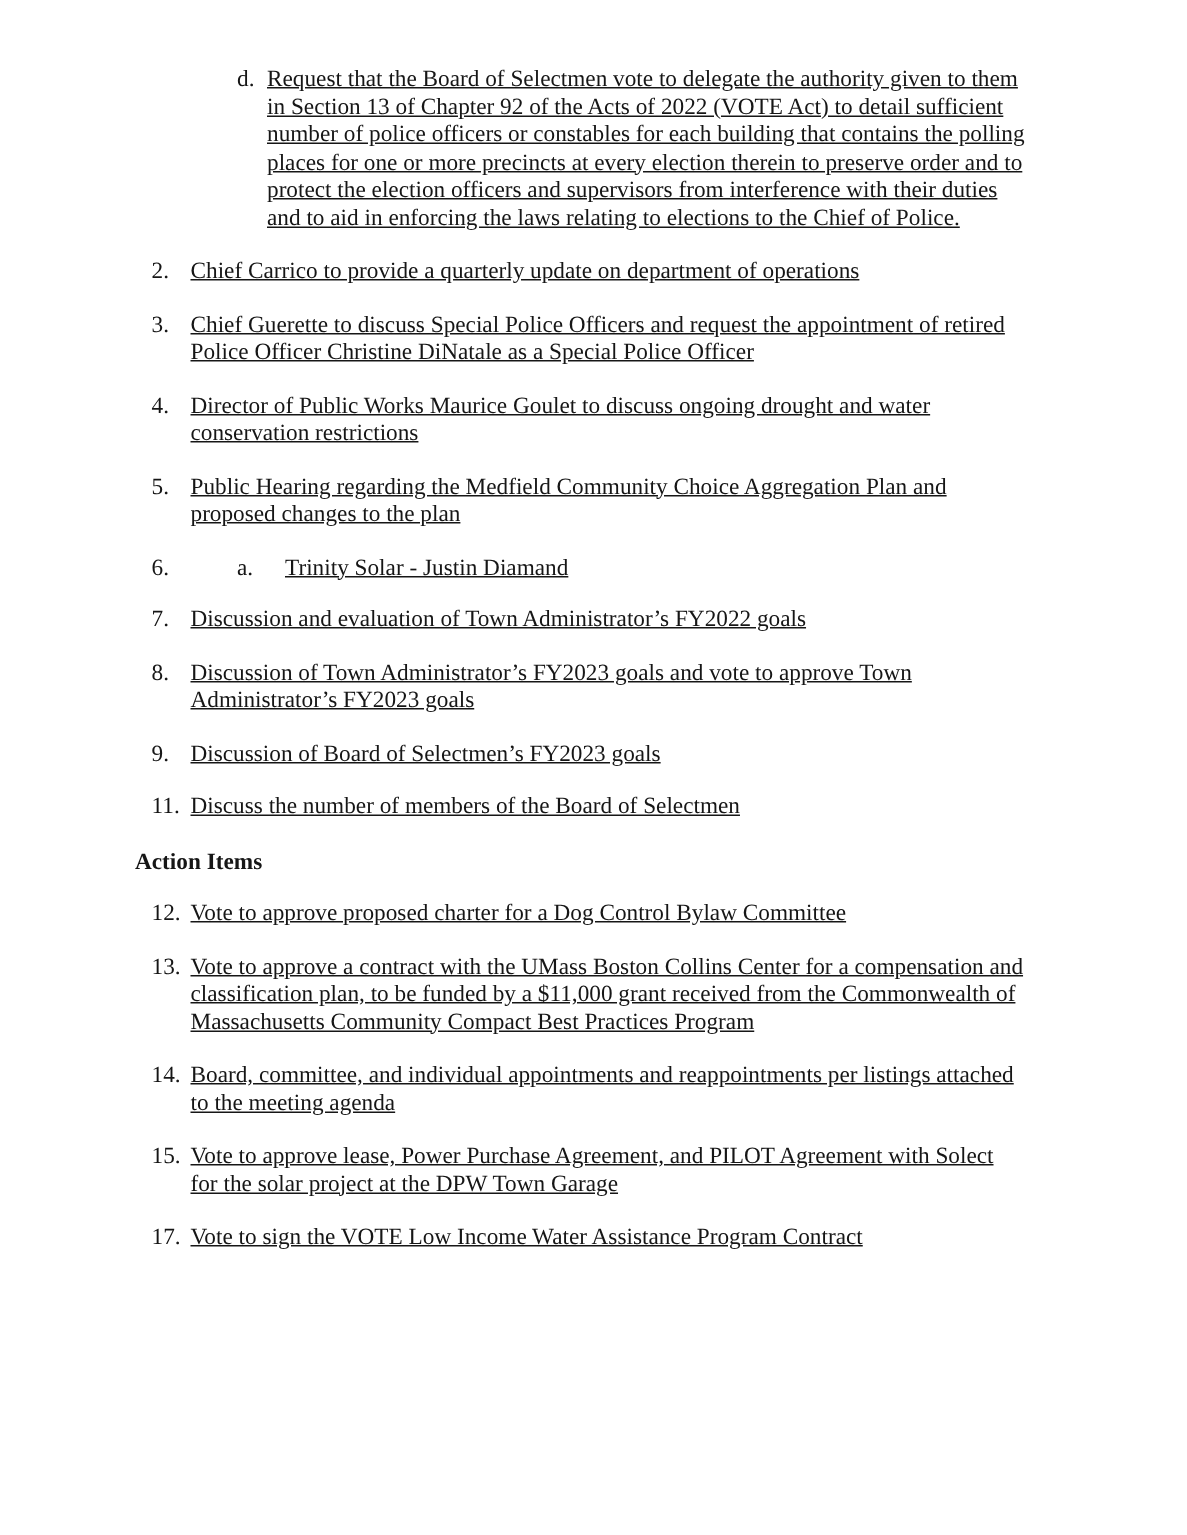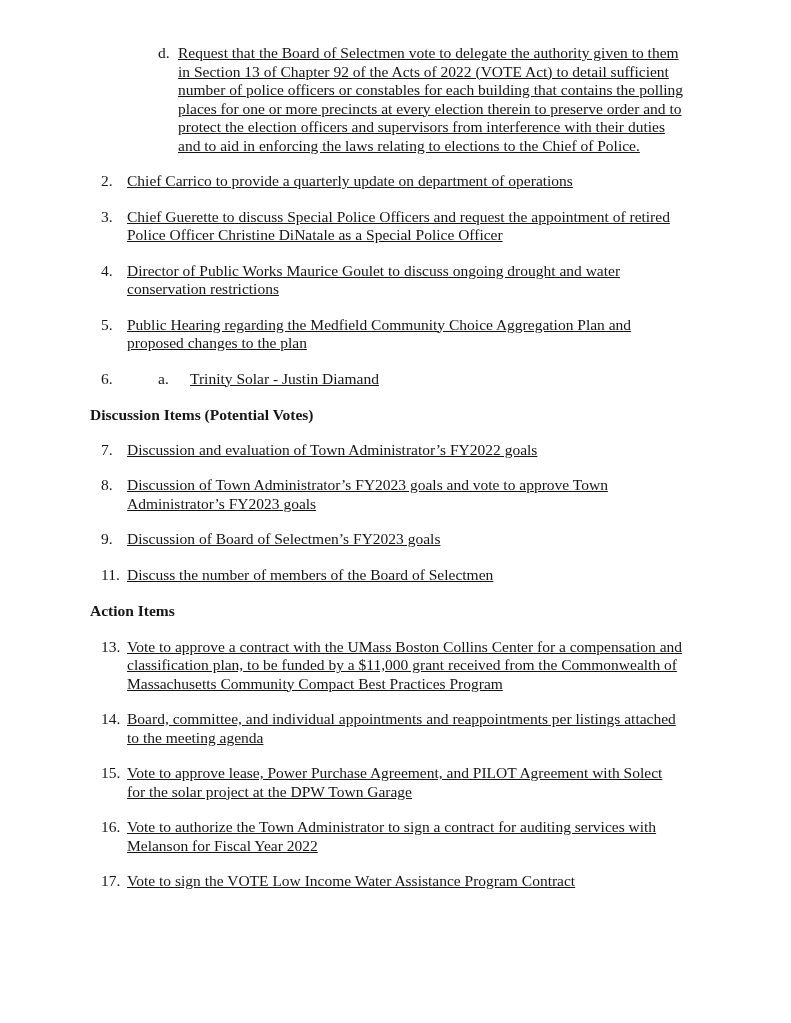--- a/index.html
+++ b/index.html
@@ -104,21 +104,20 @@
     </div>
     <div class="item">
       <span class="num">6.</span>
       <div class="sub-item">
         <span class="marker">a.</span>
         <span class="txt">Trinity Solar - Justin Diamand</span>
       </div>
     </div>
   </div>
 
-  <div class="section-heading">Discussion Items (Potential Votes)</div>
 
   <div class="items">
     <div class="item first-after-heading">
       <span class="num">7.</span>
       <span class="txt">Discussion and evaluation of Town Administrator’s FY2022 goals</span>
     </div>
     <div class="item">
       <span class="num">8.</span>
       <span class="txt">Discussion of Town Administrator’s FY2023 goals and vote to approve Town
 Administrator’s FY2023 goals</span>
@@ -129,40 +128,39 @@
     </div>
     <div class="item">
       <span class="num">11.</span>
       <span class="txt">Discuss the number of members of the Board of Selectmen</span>
     </div>
   </div>
 
   <div class="section-heading">Action Items</div>
 
   <div class="items">
+    <div class="item first-after-heading">
+      <span class="num">12.</span>
+      <span class="txt">Vote to approve proposed charter for a Dog Control Bylaw Committee</span>
+    </div>
     <div class="item">
       <span class="num">13.</span>
       <span class="txt">Vote to approve a contract with the UMass Boston Collins Center for a compensation and
 classification plan, to be funded by a $11,000 grant received from the Commonwealth of
 Massachusetts Community Compact Best Practices Program</span>
     </div>
     <div class="item">
       <span class="num">14.</span>
       <span class="txt">Board, committee, and individual appointments and reappointments per listings attached
 to the meeting agenda</span>
     </div>
     <div class="item">
       <span class="num">15.</span>
       <span class="txt">Vote to approve lease, Power Purchase Agreement, and PILOT Agreement with Solect
 for the solar project at the DPW Town Garage</span>
     </div>
     <div class="item">
-      <span class="num">16.</span>
-      <span class="txt">Vote to authorize the Town Administrator to sign a contract for auditing services with
-Melanson for Fiscal Year 2022</span>
-    </div>
-    <div class="item">
       <span class="num">17.</span>
       <span class="txt">Vote to sign the VOTE Low Income Water Assistance Program Contract</span>
     </div>
   </div>
 
 </div>
 
 </body></html>

